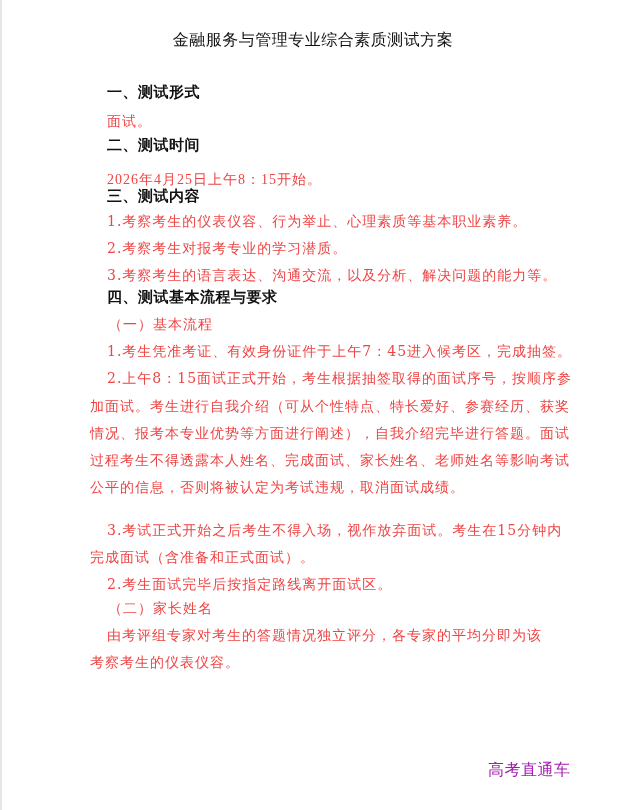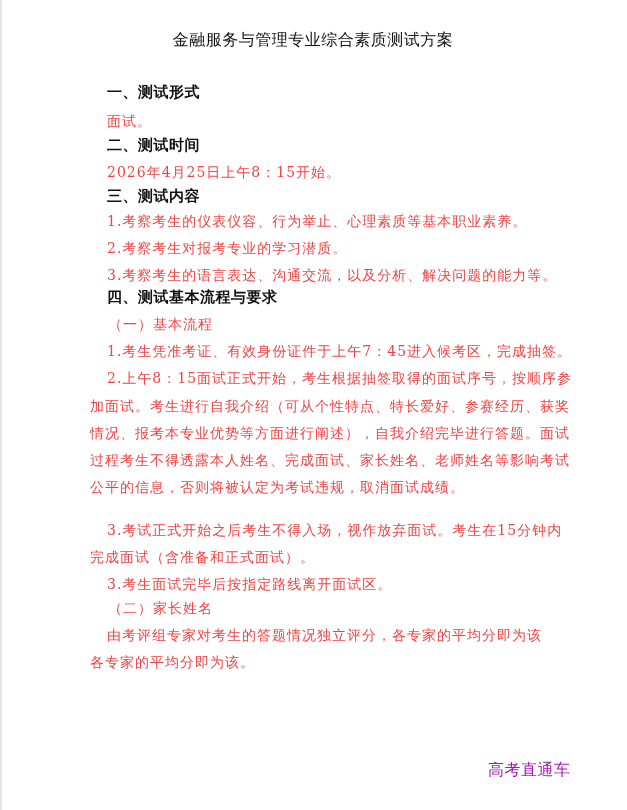--- a/index.html
+++ b/index.html
@@ -23,36 +23,36 @@
 <body>
 
 <div class="left-edge"></div>
 
 <div class="title">金融服务与管理专业综合素质测试方案</div>
 
 <div class="line h" style="top:83px;text-align:center;">一、测试形式</div>
 <div class="line" style="top:113px;">面试。</div>
 
 <div class="line h" style="top:136px;">二、测试时间</div>
-<div class="line" style="top:164px;">2026年4月25日上午8：15开始。</div>
+<div class="line" style="top:171px;font-family:Liberation Serif, serif;">2026年4月25日上午8：15开始。</div>
 
 <div class="line h" style="top:187px;">三、测试内容</div>
 <div class="line" style="top:213px;text-align:center;">1.考察考生的仪表仪容、行为举止、心理素质等基本职业素养。</div>
 <div class="line" style="top:240px;">2.考察考生对报考专业的学习潜质。</div>
 <div class="line" style="top:267px;">3.考察考生的语言表达、沟通交流，以及分析、解决问题的能力等。</div>
 
 <div class="line h" style="top:288px;">四、测试基本流程与要求</div>
 <div class="line" style="top:316px; left:108px;">（一）基本流程</div>
 <div class="line" style="top:343px;">1.考生凭准考证、有效身份证件于上午7：45进入候考区，完成抽签。</div>
 <div class="line" style="top:370px;">2.上午8：15面试正式开始，考生根据抽签取得的面试序号，按顺序参</div>
 <div class="line" style="top:398px; left:90px;">加面试。考生进行自我介绍（可从个性特点、特长爱好、参赛经历、获奖</div>
 <div class="line" style="top:425px; left:90px;">情况、报考本专业优势等方面进行阐述），自我介绍完毕进行答题。面试</div>
 <div class="line" style="top:452px; left:90px;">过程考生不得透露本人姓名、完成面试、家长姓名、老师姓名等影响考试</div>
 <div class="line" style="top:479px; left:90px;">公平的信息，否则将被认定为考试违规，取消面试成绩。</div>
 <div class="line" style="top:522px;">3.考试正式开始之后考生不得入场，视作放弃面试。考生在15分钟内</div>
 <div class="line" style="top:549px; left:90px;">完成面试（含准备和正式面试）。</div>
-<div class="line" style="top:576px;">3.考生面试完毕后按指定路线离开面试区。</div>
+<div class="line" style="top:576px;">2.考生面试完毕后按指定路线离开面试区。</div>
 
 <div class="line" style="top:600px; left:108px;">（二）家长姓名</div>
 <div class="line" style="top:627px;">由考评组专家对考生的答题情况独立评分，各专家的平均分即为该</div>
-<div class="line" style="top:654px; left:90px;">各专家的平均分即为该。</div>
+<div class="line" style="top:654px; left:90px;">考察考生的仪表仪容。</div>
 
 <div class="watermark">高考直通车</div>
 
 </body></html>

